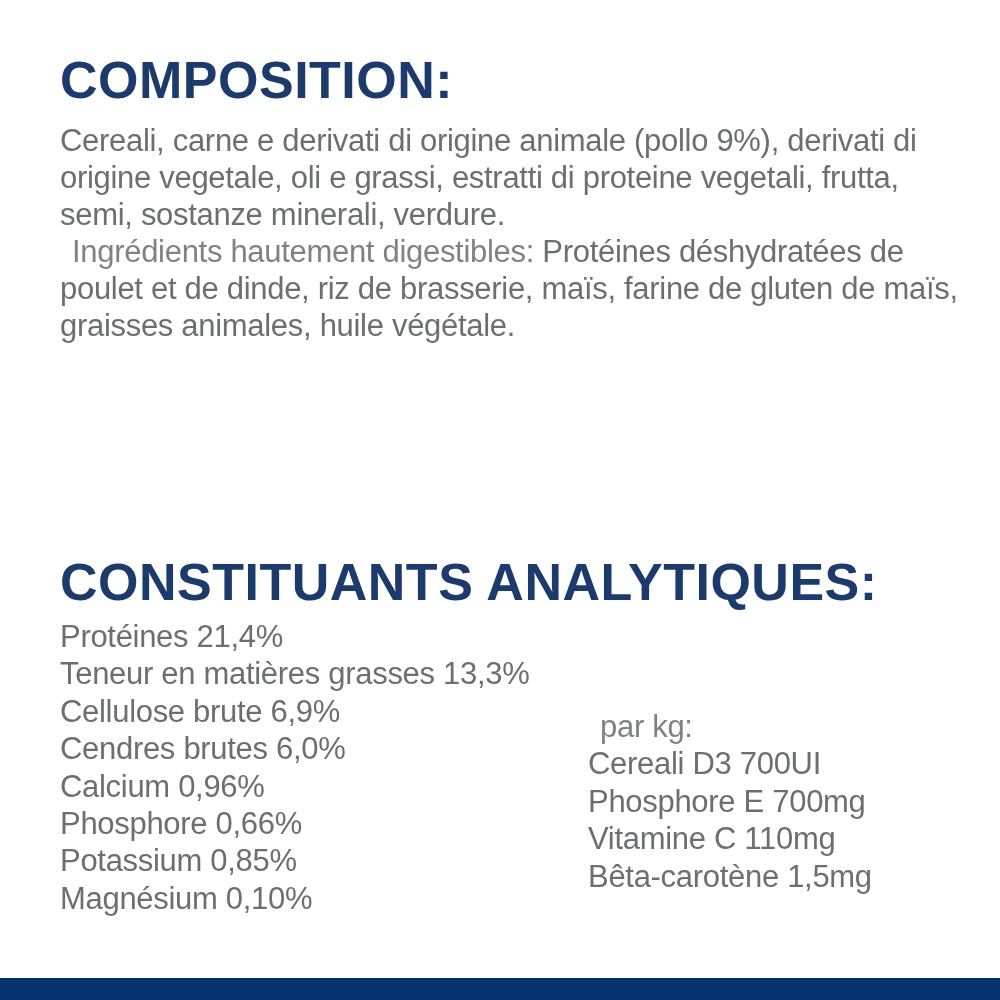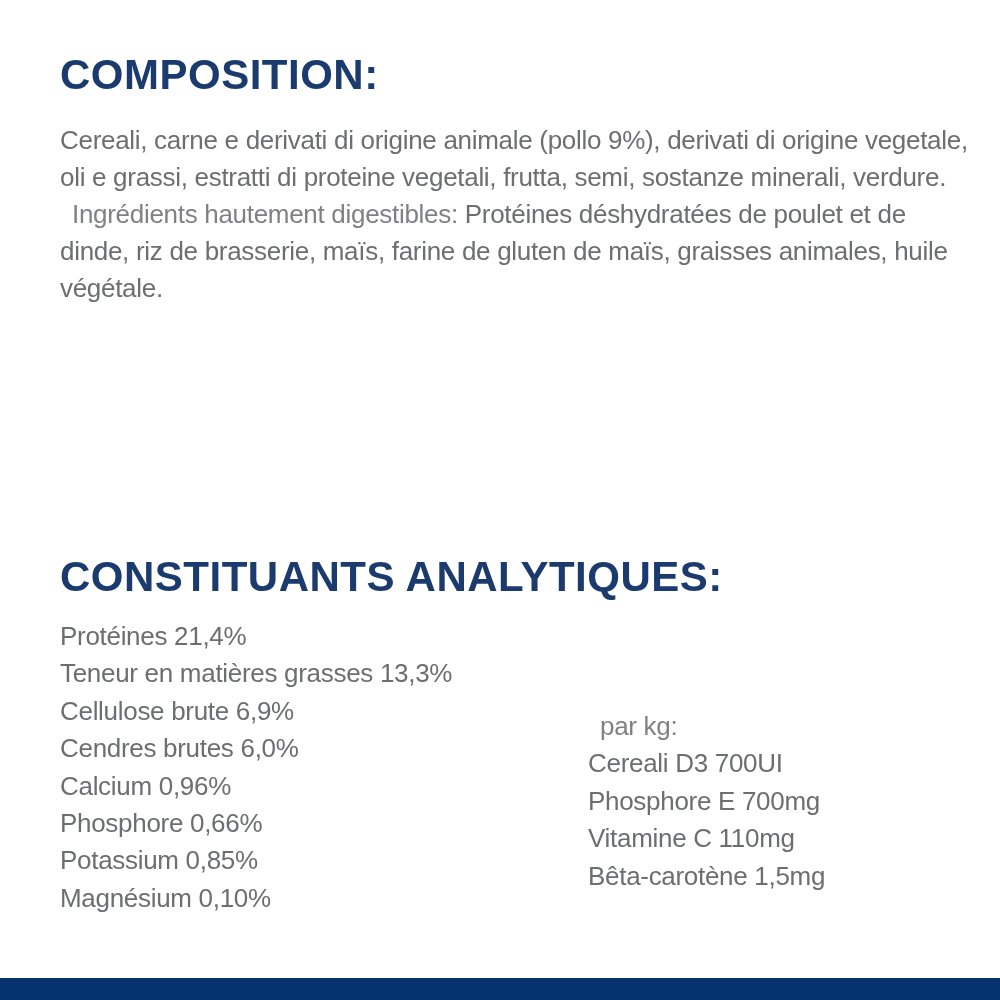--- a/index.html
+++ b/index.html
@@ -20,34 +20,34 @@
   .page {
     position: relative;
     width: 1000px;
     height: 1000px;
     background: var(--bg);
   }
   .section-title {
     position: absolute;
     left: 60px;
     color: var(--navy);
-    font-size: 42px;
+    font-size: 52px;
     font-weight: 700;
     letter-spacing: 0.5px;
     line-height: 1.1;
     white-space: nowrap;
   }
   #composition-title { top: 52px; }
   #analytical-title  { top: 554px; }
 
   .body-text {
     position: absolute;
     left: 60px;
     color: var(--gray);
-    font-size: 26px;
+    font-size: 31px;
     line-height: 37px;
     letter-spacing: -0.3px;
   }
   #composition-body {
     top: 122px;
     width: 912px;
   }
   .bold-run {
     font-weight: 400;
     color: var(--gray-bold);

